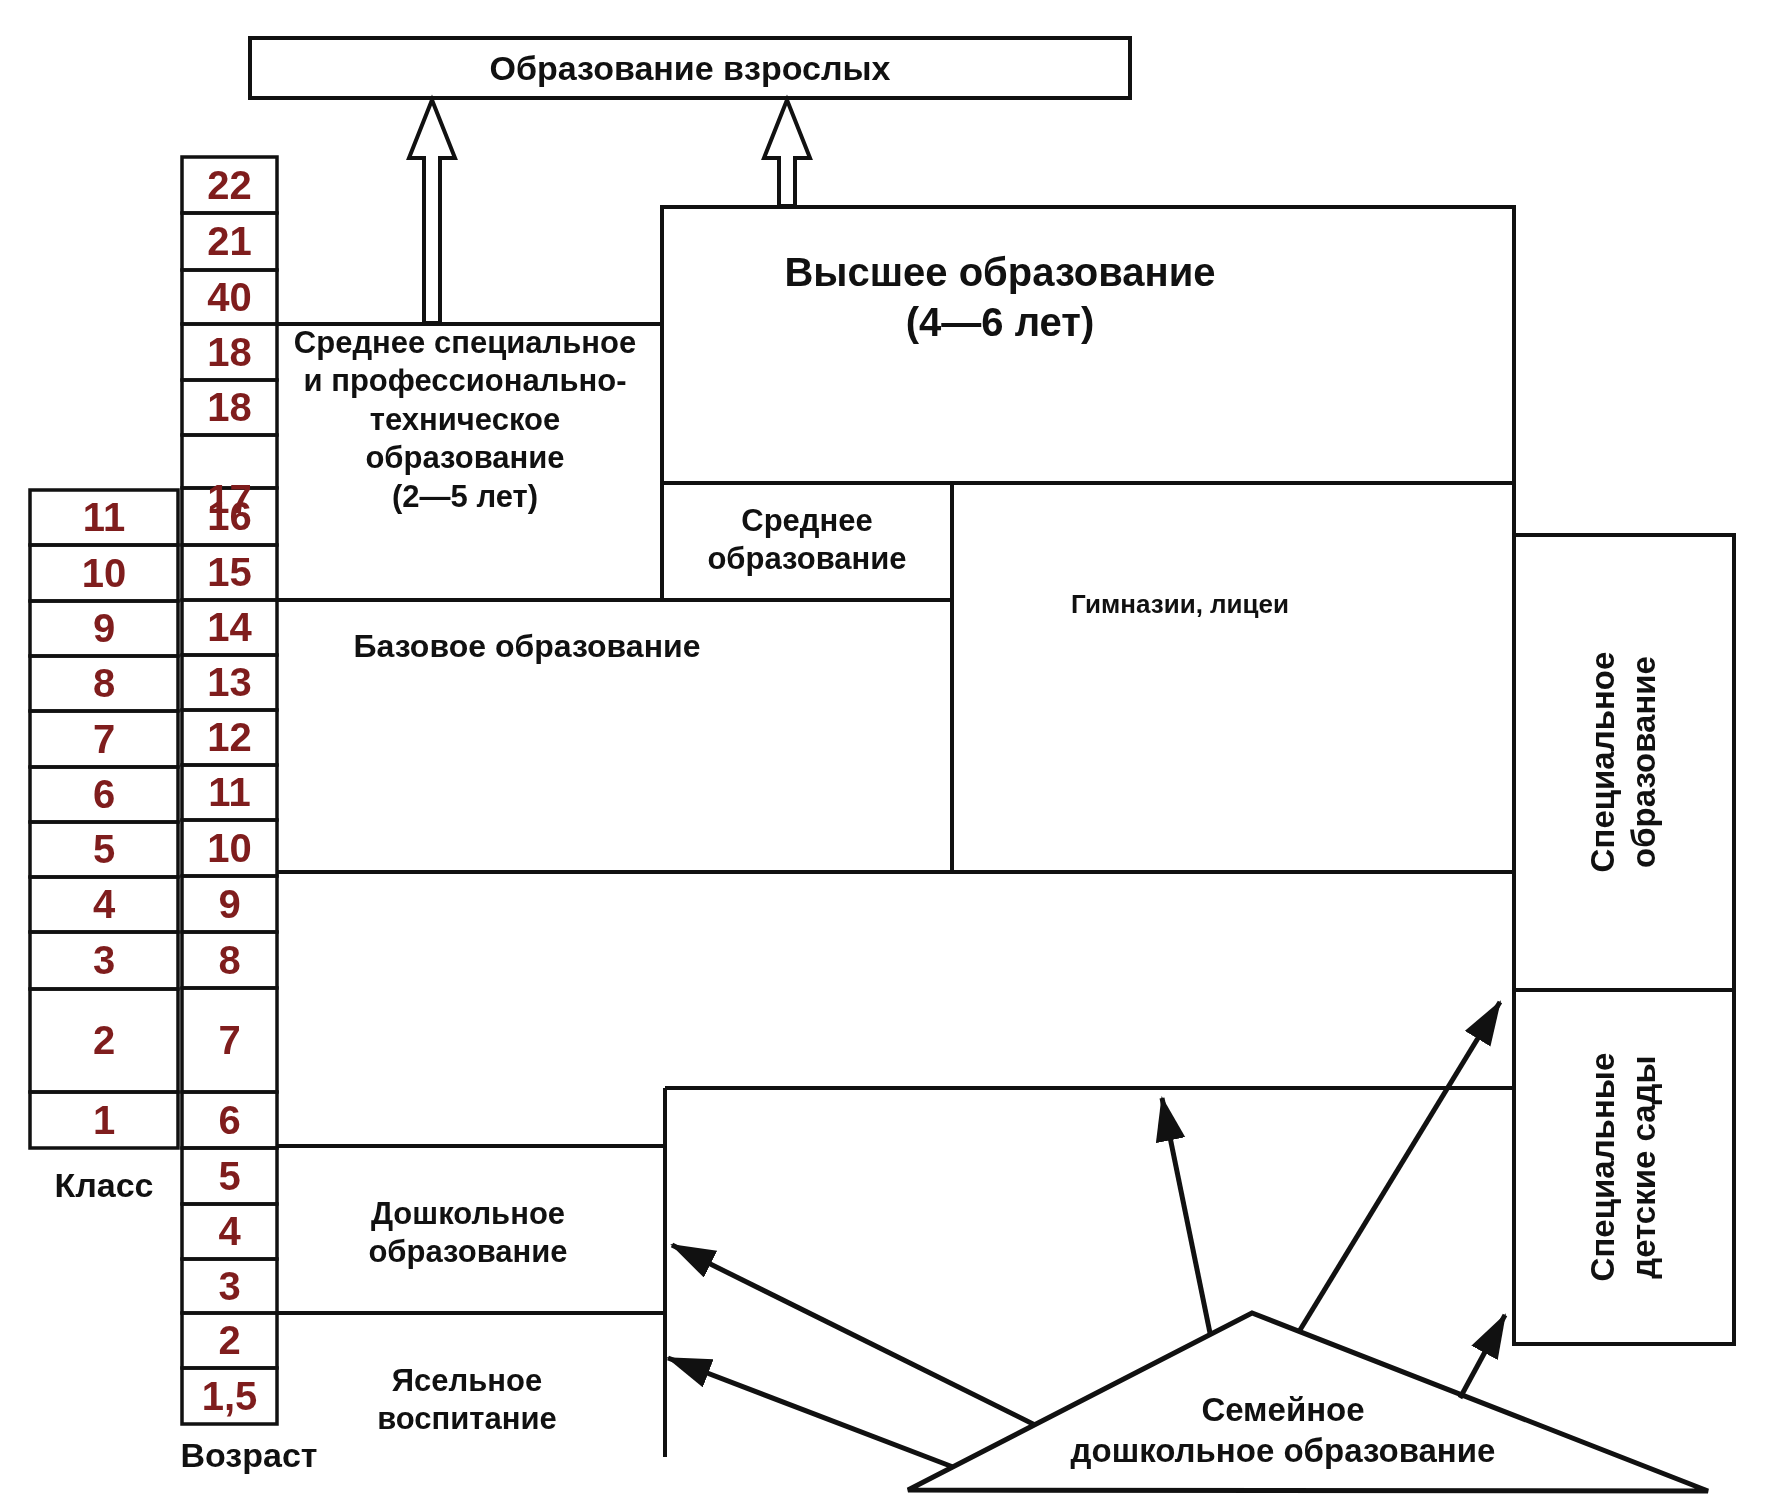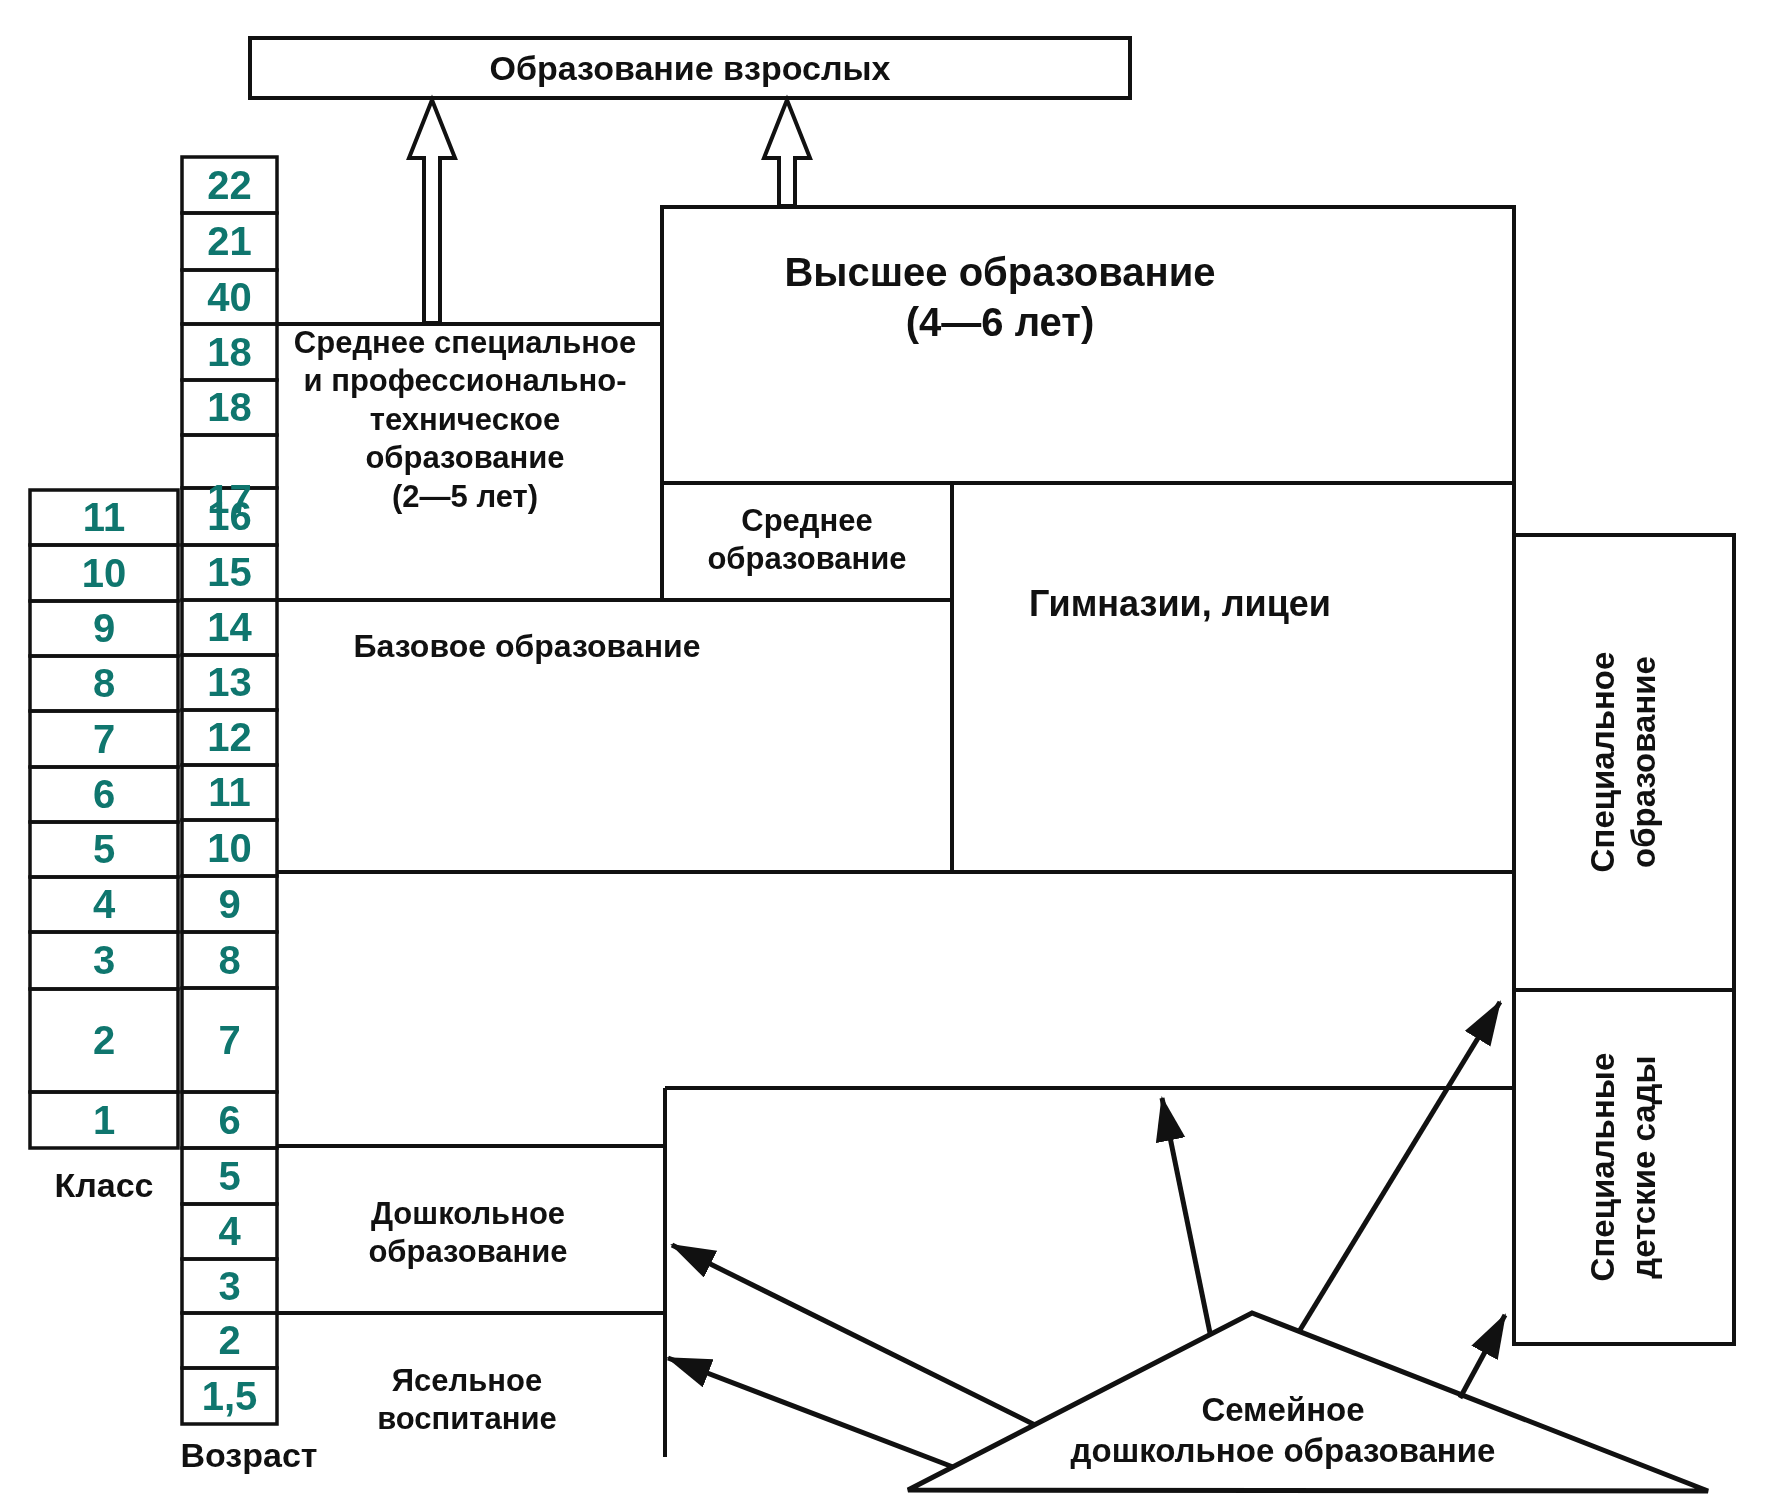--- a/index.html
+++ b/index.html
@@ -9,21 +9,21 @@
   }
   #diagram-svg { position:absolute; left:0; top:0; }
   .lbl {
     position:absolute; transform:translate(-50%,-50%);
     text-align:center; white-space:pre-line; font-weight:bold;
     color:#111111; line-height:1.24; letter-spacing:0px;
   }
   .rot { transform:translate(-50%,-50%) rotate(-90deg); white-space:pre-line; }
   .cell {
     position:absolute; display:flex; align-items:center; justify-content:center;
-    font-weight:bold; color:#0f766e; font-size:40px;
+    font-weight:bold; color:#7f1d1d; font-size:40px;
   }
 </style>
 </head>
 <body>
 
 <div id="stage">
 
   <svg id="diagram-svg" width="1778" height="1504" viewBox="0 0 1778 1504">
     <defs>
       <marker id="ah" markerWidth="12" markerHeight="9" refX="8.6" refY="3" orient="auto" markerUnits="strokeWidth">
@@ -115,21 +115,21 @@
 
   <div class="lbl" style="left:465px; top:420px; font-size:31px; width:400px;">Среднее специальное
 и профессионально-
 техническое
 образование
 (2—5 лет)</div>
 
   <div class="lbl" style="left:807px; top:540px; font-size:31px; width:280px;">Среднее
 образование</div>
 
-  <div class="lbl" style="left:1180px; top:604px; font-size:36px; width:540px;">Гимназии, лицеи</div>
+  <div class="lbl" style="left:1180px; top:604px; font-size:26px; width:540px;">Гимназии, лицеи</div>
 
   <div class="lbl" style="left:527px; top:647px; font-size:32px; width:600px;">Базовое образование</div>
 
 
   <div class="lbl" style="left:468px; top:1233px; font-size:31px; width:340px;">Дошкольное
 образование</div>
 
   <div class="lbl" style="left:467px; top:1400px; font-size:31px; width:340px;">Ясельное
 воспитание</div>
 

